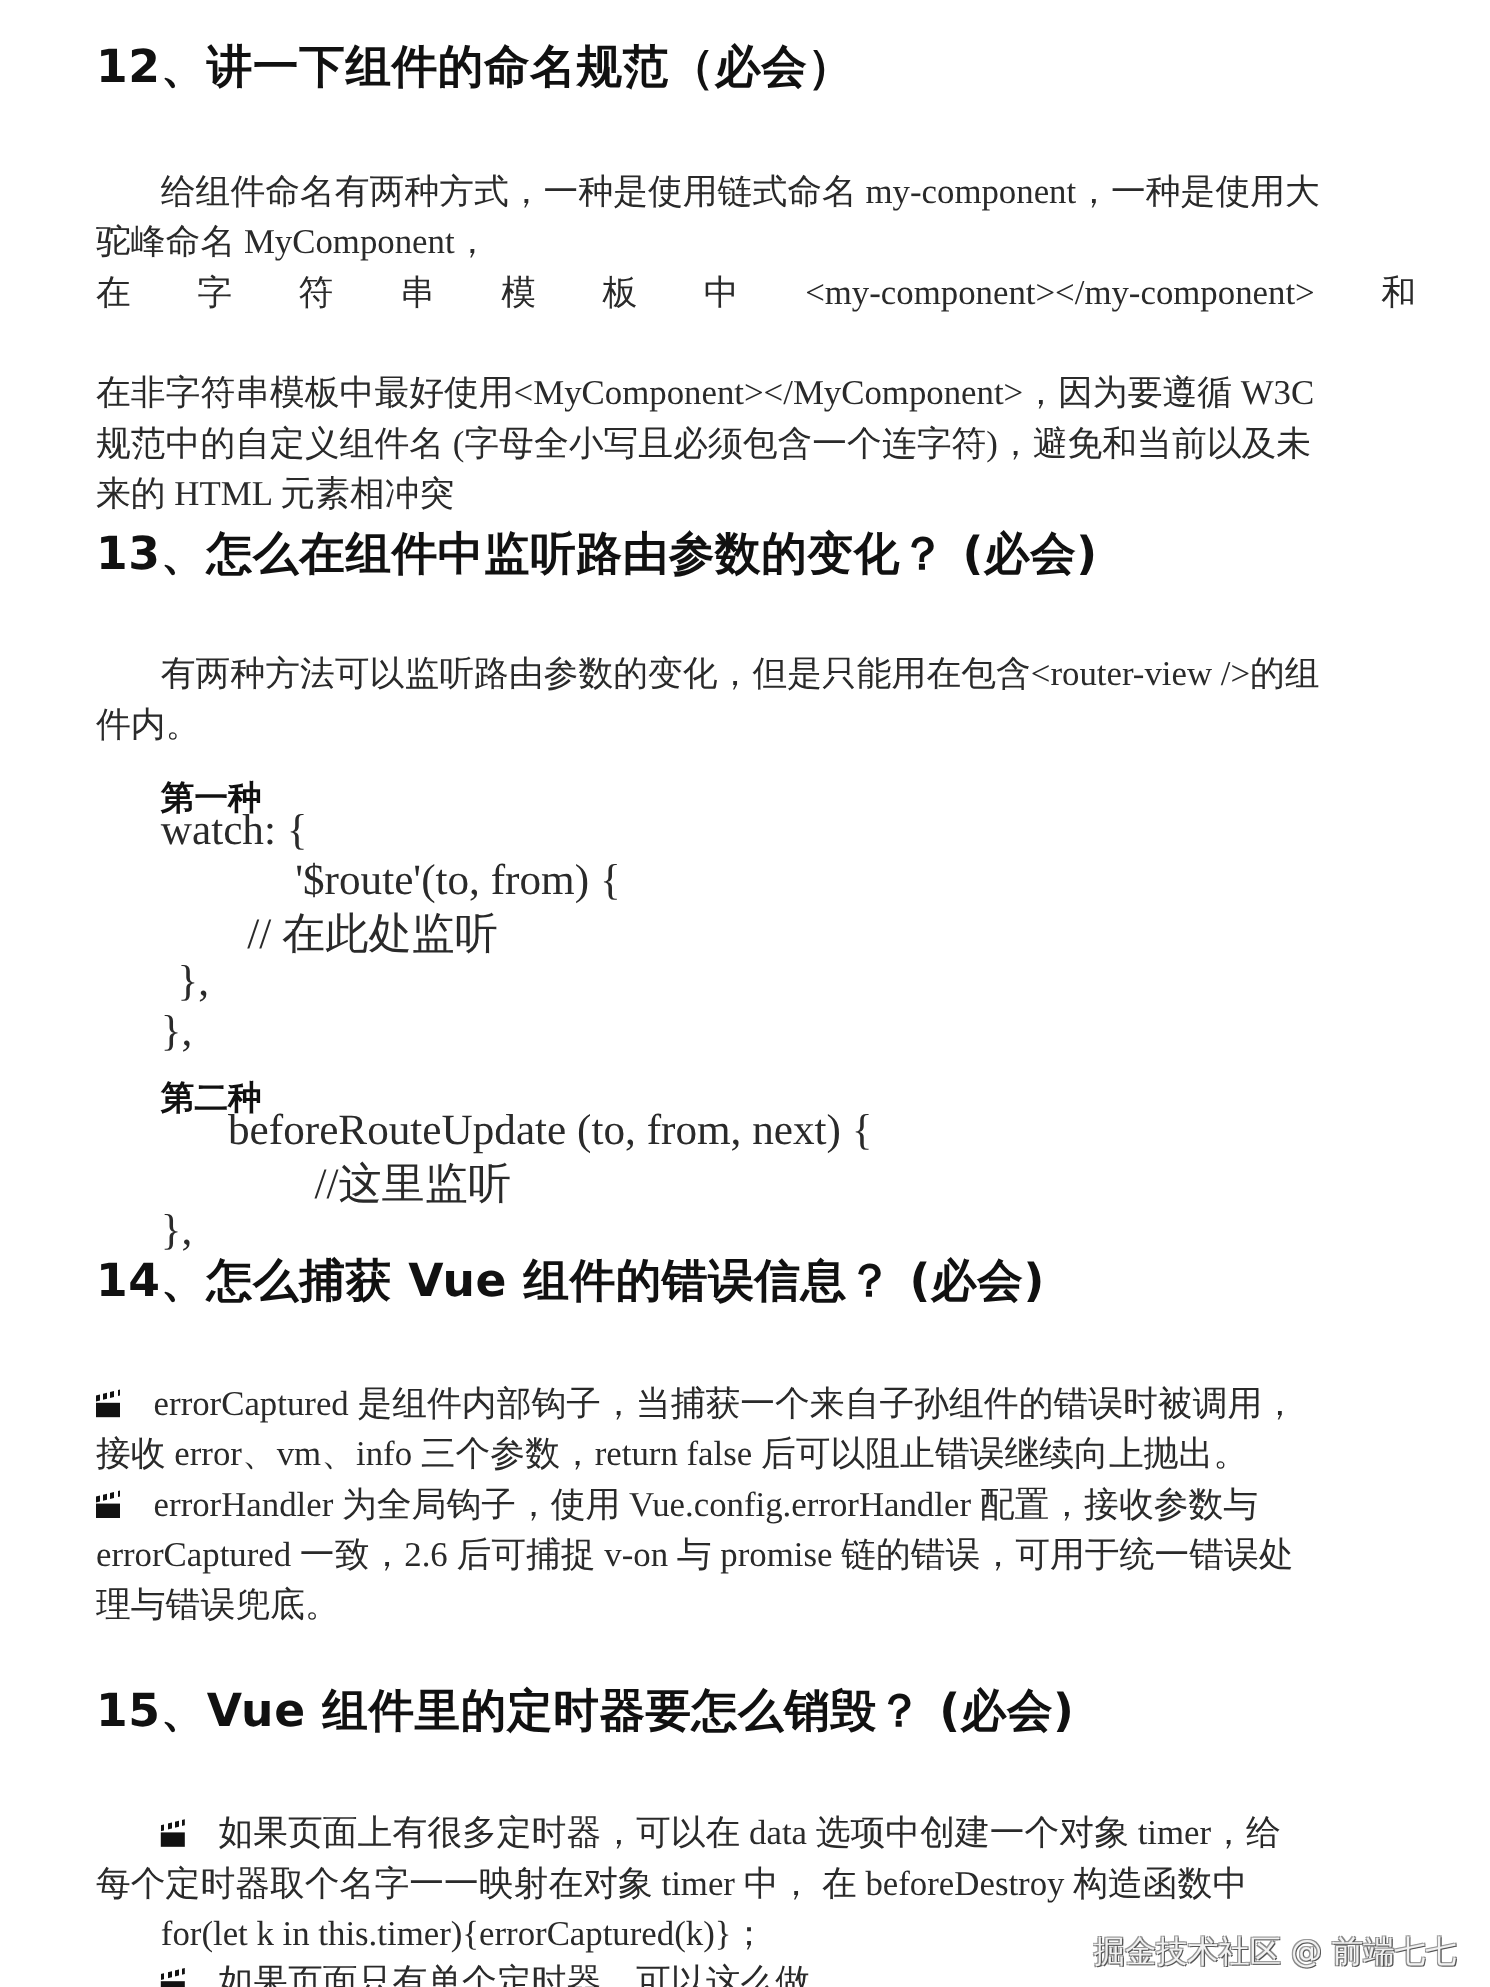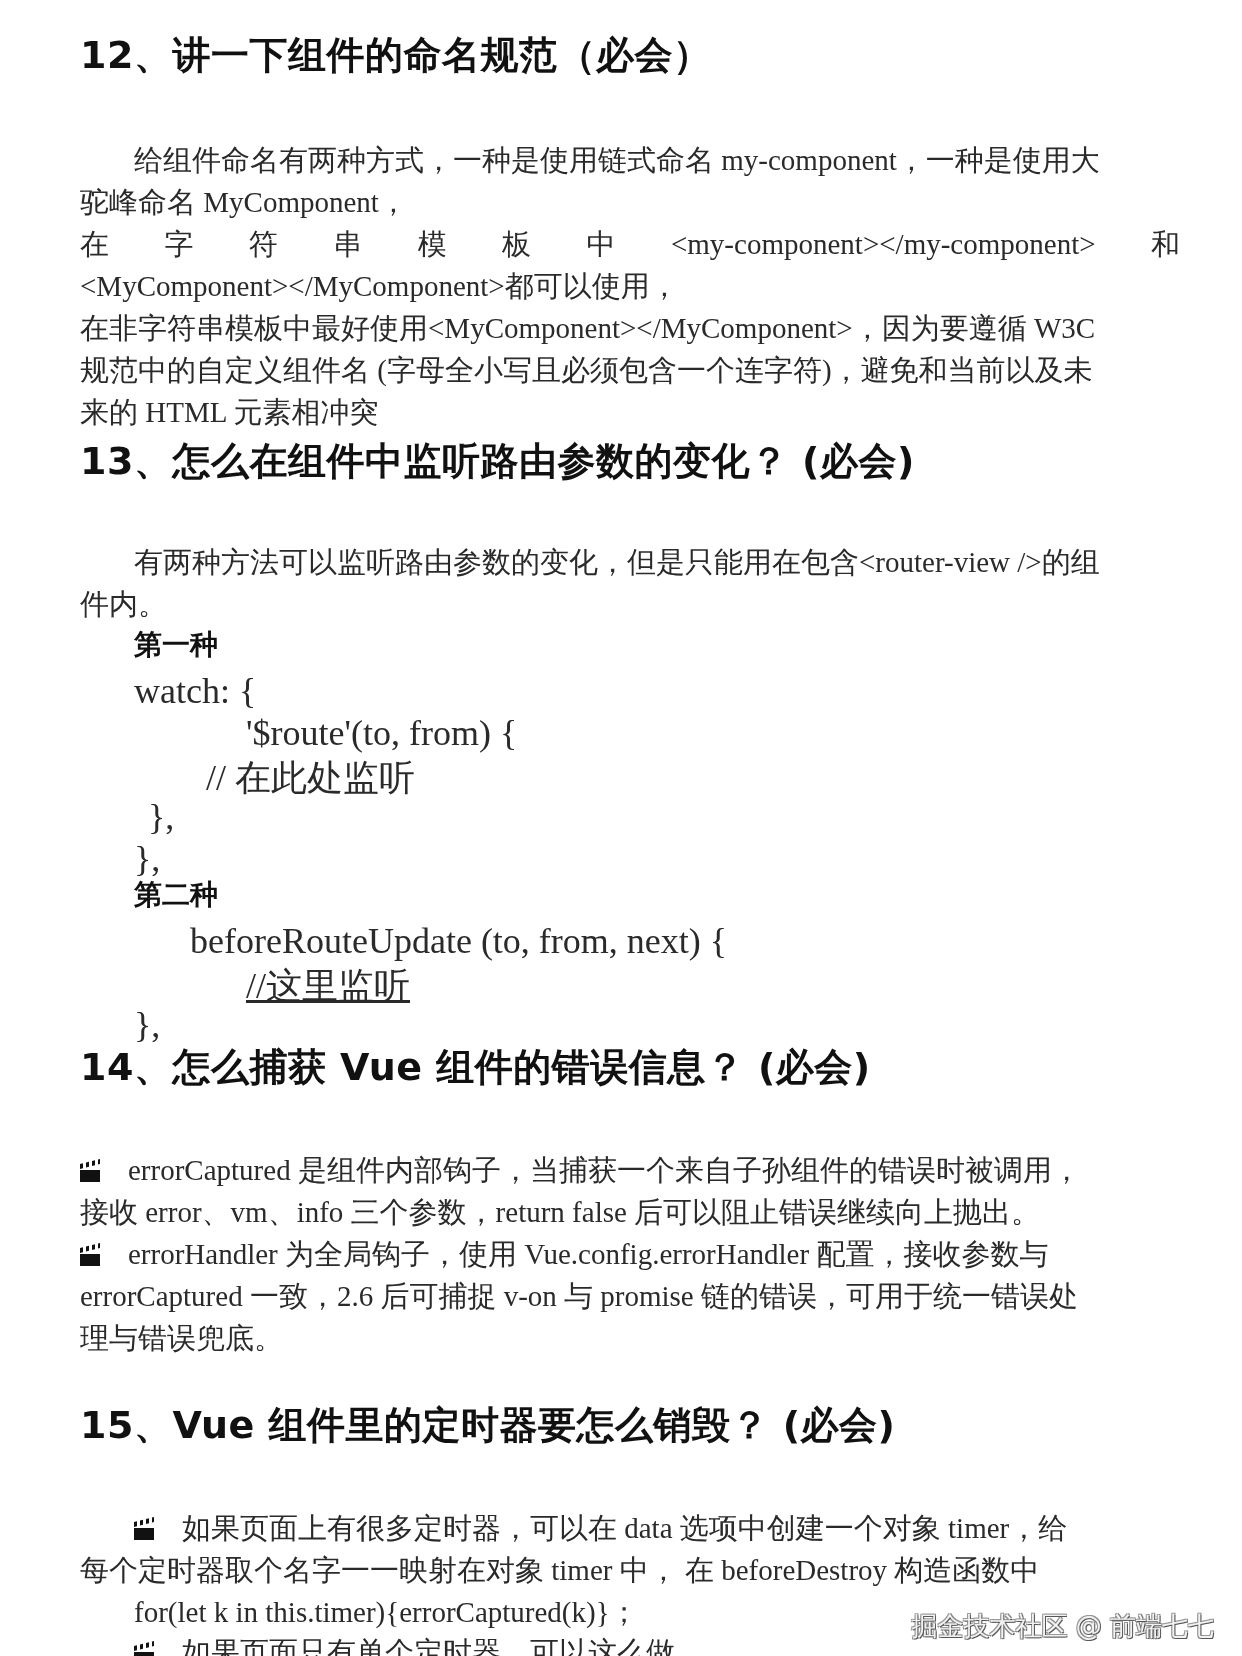--- a/index.html
+++ b/index.html
@@ -16,21 +16,21 @@
     white-space: nowrap;
   }
   .line {
     position: absolute; left: 80px; font-size: 29px; line-height: 40px;
     white-space: nowrap; color: #2a2a2a;
   }
   .ind1 { left: 134px; }
   .justify-spread { width: 1100px; display: flex; justify-content: space-between; }
   .bold-sub {
     position: absolute; left: 134px; font-family: "DejaVu Sans", sans-serif;
-    font-weight: bold; font-size: 28px; color: #111;
+    font-weight: bold; font-size: 28px; color: #111; margin-top: 20px;
   }
   .code { position: absolute; font-size: 36px; color: #2a2a2a; white-space: nowrap; }
   .bullet {
     display: inline-block; width: 20px; height: 18px; margin-right: 28px;
     position: relative; vertical-align: -2px;
   }
   .bullet::before {
     content: ""; position: absolute; left: 0; bottom: 0; width: 20px; height: 12px; background: #111;
   }
   .bullet::after {
@@ -58,37 +58,36 @@
     <span>在</span>
     <span>字</span>
     <span>符</span>
     <span>串</span>
     <span>模</span>
     <span>板</span>
     <span>中</span>
     <span>&lt;my-component&gt;&lt;/my-component&gt;</span>
     <span>和</span>
   </div>
-  <div class="line" style="top:266px;">&lt;MyComponent&gt;&lt;/MyComponent&gt;都可以使用，</div>
   <div class="line" style="top:308px;">在非字符串模板中最好使用&lt;MyComponent&gt;&lt;/MyComponent&gt;，因为要遵循 W3C</div>
   <div class="line" style="top:350px;">规范中的自定义组件名 (字母全小写且必须包含一个连字符)，避免和当前以及未</div>
   <div class="line" style="top:392px;">来的 HTML 元素相冲突</div>
 
   <div class="h" style="top:436px;">13、怎么在组件中监听路由参数的变化？ (必会)</div>
   <div class="line ind1" style="top:542px;">有两种方法可以监听路由参数的变化，但是只能用在包含&lt;router-view /&gt;的组</div>
   <div class="line" style="top:584px;">件内。</div>
   <div class="bold-sub" style="top:626px;">第一种</div>
   <div class="code" style="left:134px; top:670px;">watch: {</div>
   <div class="code" style="left:246px; top:712px;">'$route'(to, from) {</div>
   <div class="code" style="left:206px; top:754px;">//  在此处监听</div>
   <div class="code" style="left:148px; top:796px;">},</div>
   <div class="code" style="left:134px; top:838px;">},</div>
   <div class="bold-sub" style="top:876px;">第二种</div>
   <div class="code" style="left:190px; top:920px;">beforeRouteUpdate (to, from, next) {</div>
-  <div class="code" style="left:246px; top:962px;text-decoration:underline;">//这里监听</div>
+  <div class="code" style="left:262px; top:962px;">//这里监听</div>
   <div class="code" style="left:134px; top:1004px;">},</div>
 
   <div class="h" style="top:1042px;">14、怎么捕获 Vue 组件的错误信息？ (必会)</div>
   <div class="line" style="top:1150px;">
     <span class="bullet"></span><span>errorCaptured 是组件内部钩子，当捕获一个来自子孙组件的错误时被调用，</span>
   </div>
   <div class="line" style="top:1192px;">接收 error、vm、info 三个参数，return false 后可以阻止错误继续向上抛出。</div>
   <div class="line" style="top:1234px;">
     <span class="bullet"></span><span>errorHandler 为全局钩子，使用 Vue.config.errorHandler 配置，接收参数与</span>
   </div>

